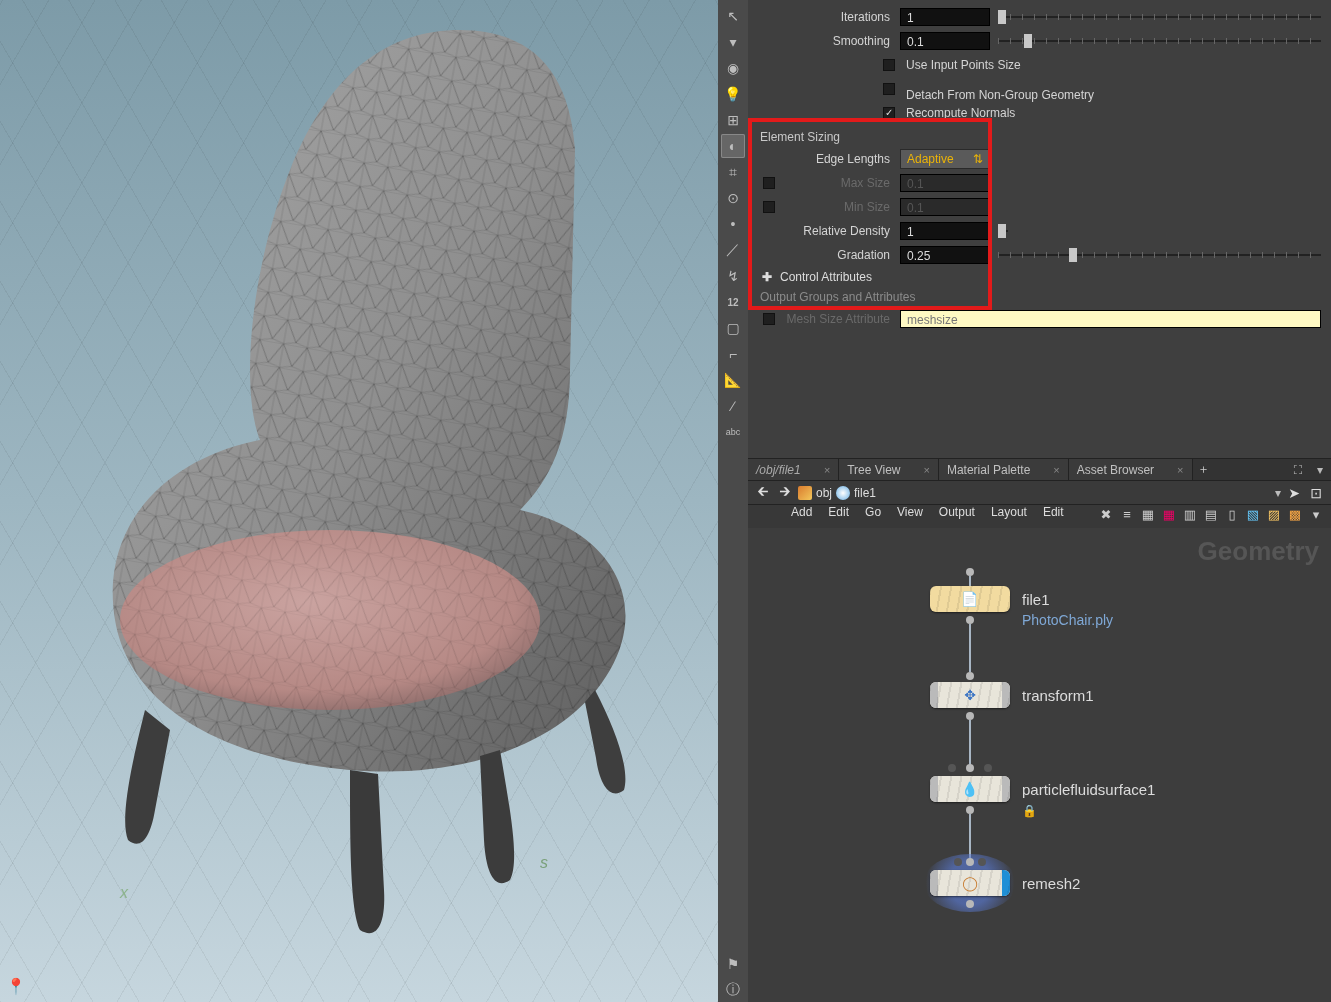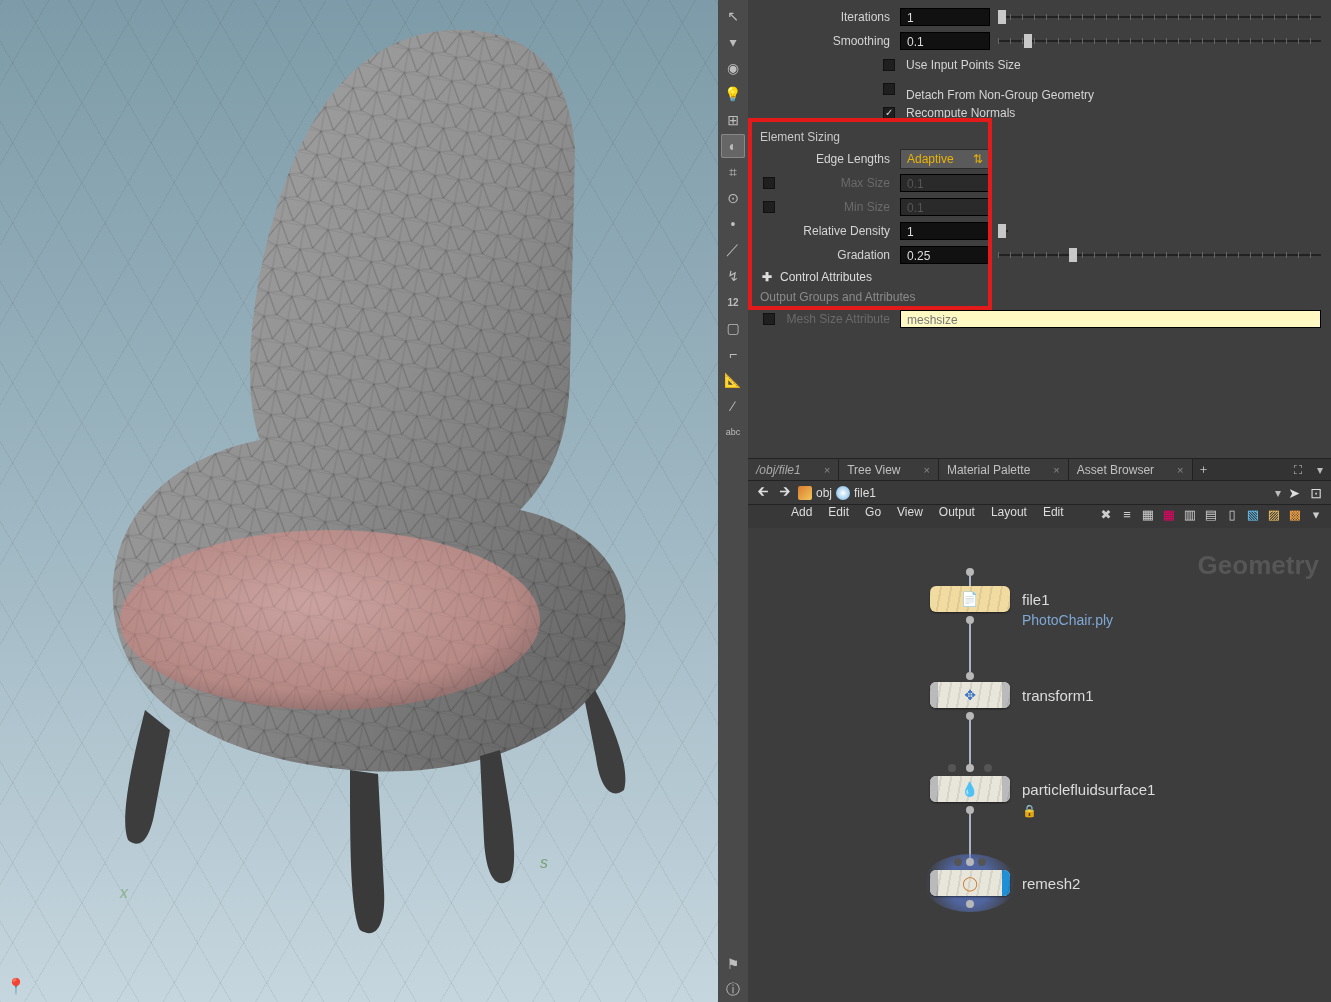--- a/index.html
+++ b/index.html
@@ -161,21 +161,21 @@
   }
   .netmenu .spacer2{width:28px;}
   .netmenu .m{padding:0 7px;color:#ddd;}
   .netmenu .ricons{margin-left:auto;display:flex;gap:3px;}
   .netmenu .ri{width:18px;height:18px;display:flex;align-items:center;justify-content:center;color:#ccc;font-size:13px;}
   
   .netview{
     flex:1;background:#3d3d3d;position:relative;overflow:hidden;
   }
   .netview .watermark{
-    position:absolute;right:12px;top:22px;color:#565656;font-size:26px;font-weight:600;
+    position:absolute;right:12px;top:8px;color:#565656;font-size:26px;font-weight:600;
   }
   .node{
     position:absolute;display:flex;align-items:center;gap:12px;
   }
   .node .body{
     width:80px;height:26px;border-radius:6px;background:#e8e5da;
     display:flex;align-items:center;justify-content:center;position:relative;
     box-shadow:0 1px 2px rgba(0,0,0,0.5);
   }
   .node .body .stripeL{position:absolute;left:0;top:0;bottom:0;width:8px;background:#bababa;border-radius:6px 0 0 6px;}

